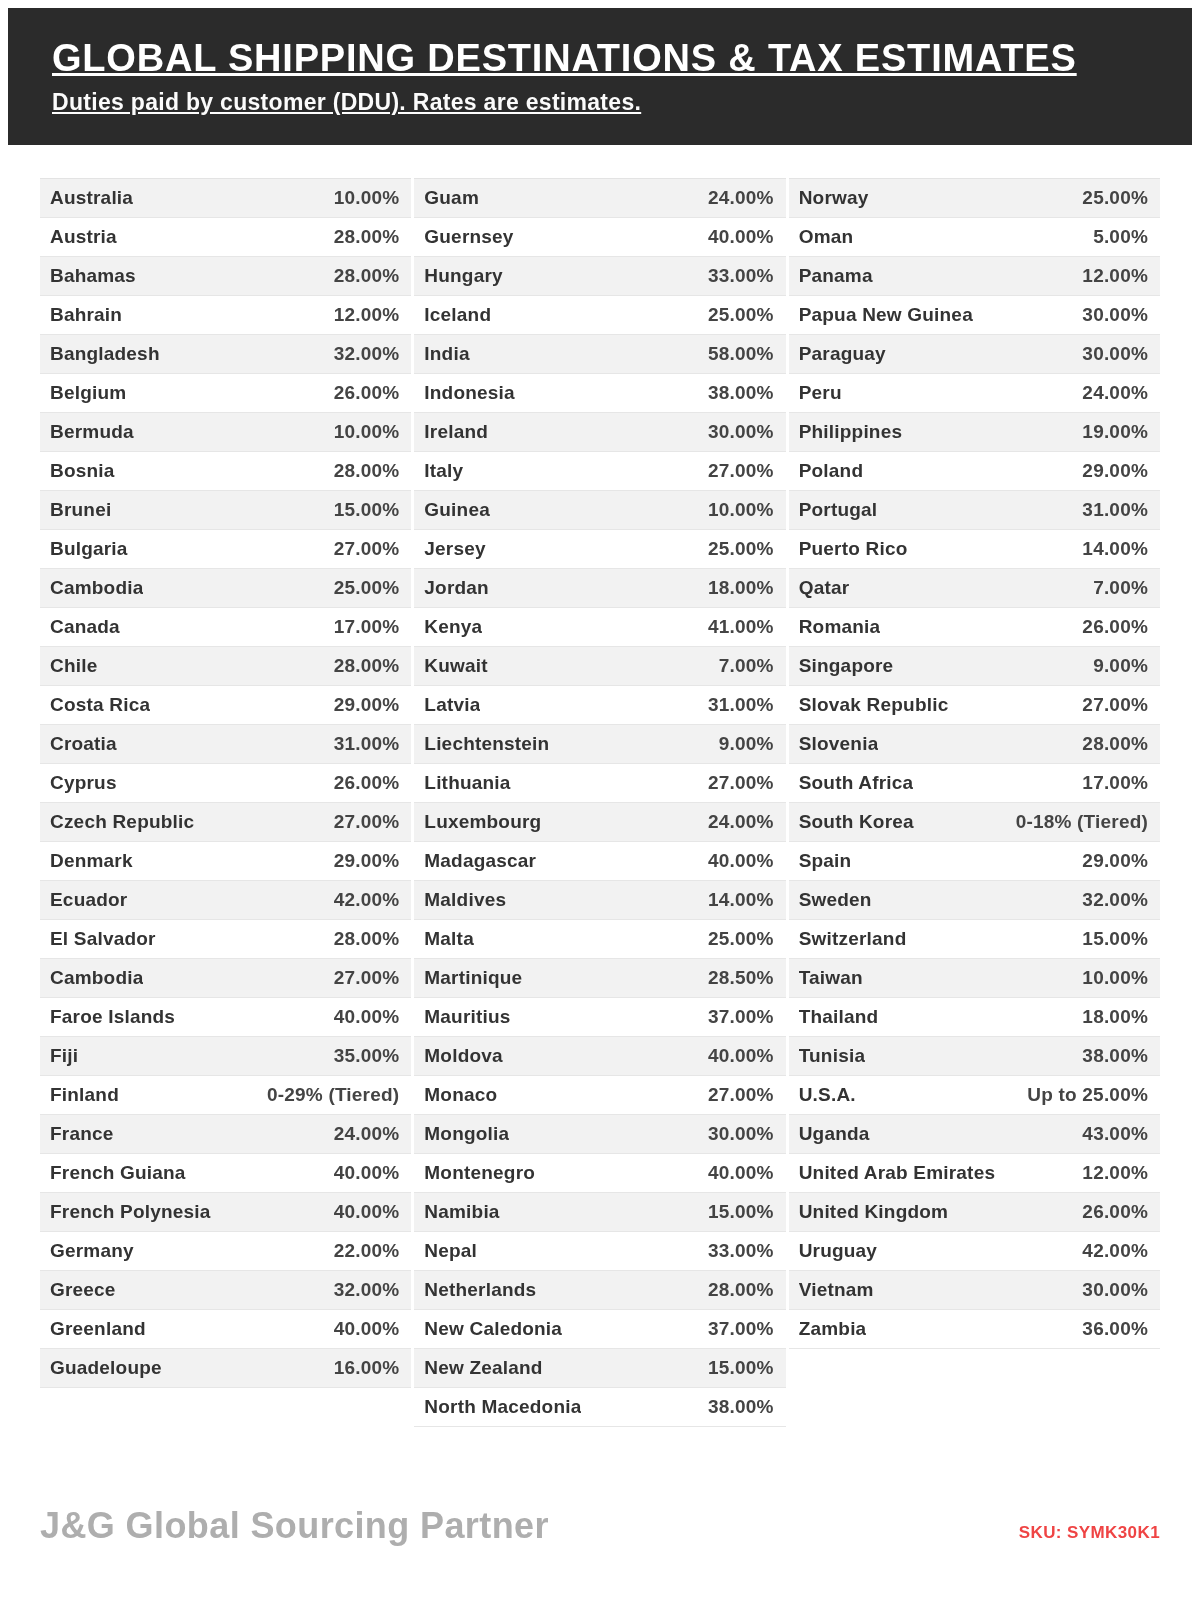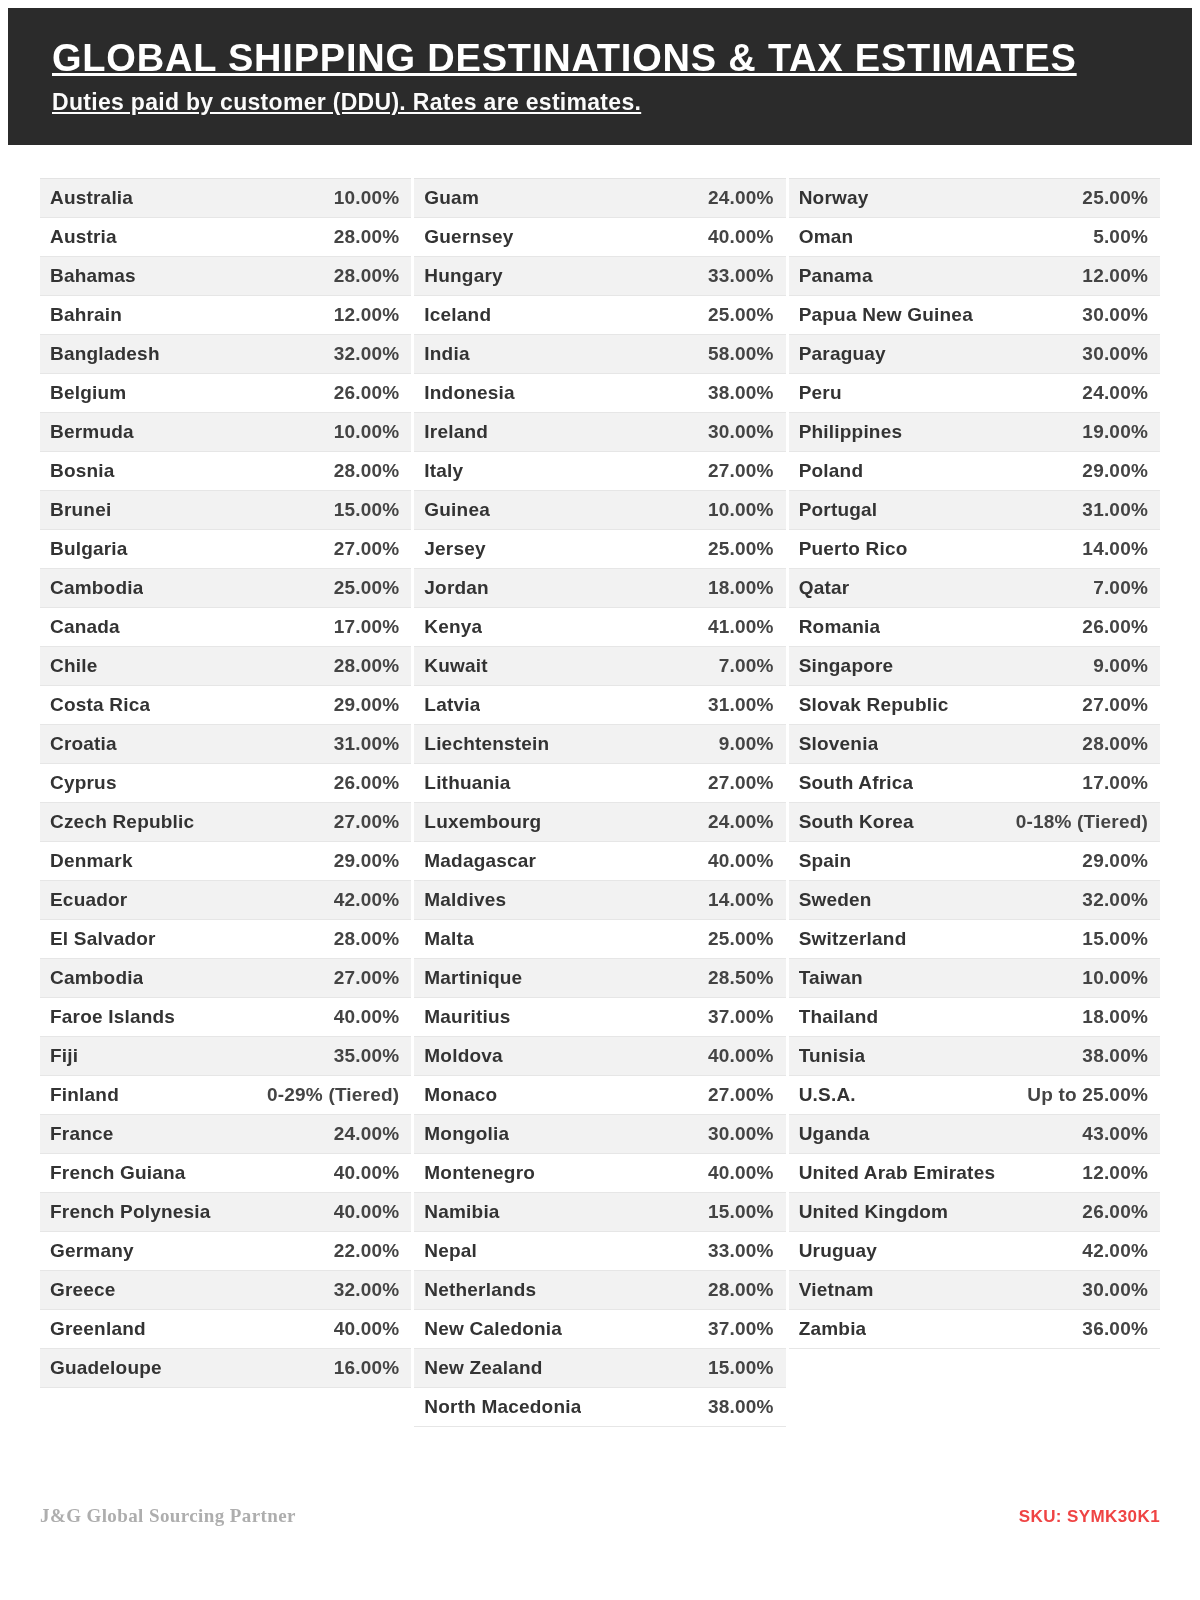--- a/index.html
+++ b/index.html
@@ -89,25 +89,24 @@
   .footer {
     position: absolute;
     left: 40px;
     right: 40px;
     top: 1505px;
     display: flex;
     justify-content: space-between;
     align-items: baseline;
   }
   .brand {
-    font-size: 19px;
+    font-size: 36px;
     font-weight: 800;
     letter-spacing: 0.4px;
     color: #aeaeae;
-    font-family: Liberation Serif, serif;
   }
   .sku {
     font-size: 17px;
     font-weight: 700;
     letter-spacing: 0.4px;
     color: #ef4444;
   }
 </style>
 </head>
 <body>

